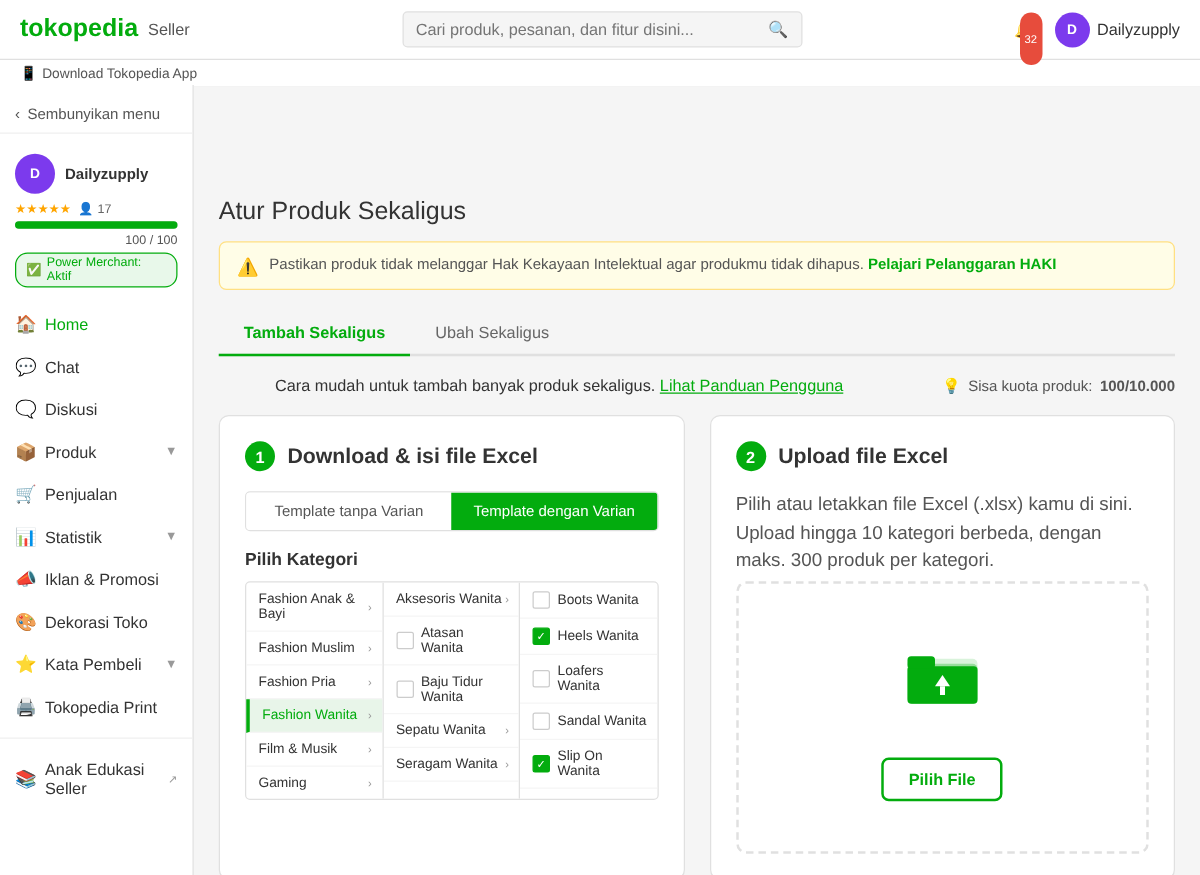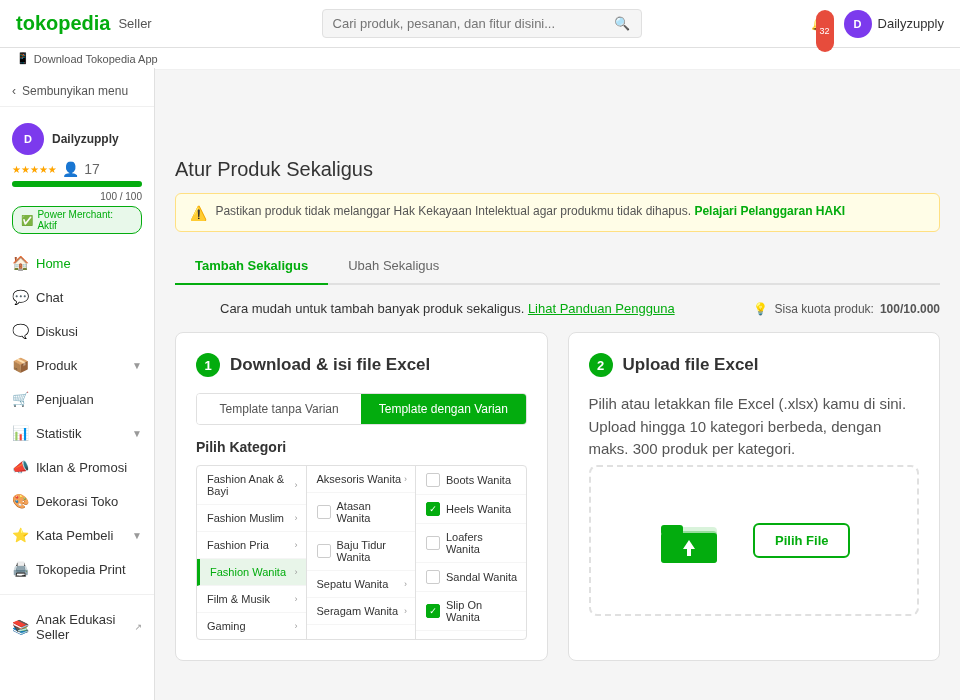--- a/index.html
+++ b/index.html
@@ -91,21 +91,21 @@
     .cat-item { padding: 7px 8px 7px 10px; font-size: 11px; cursor: pointer; display: flex; align-items: center; justify-content: space-between; border-bottom: 1px solid #f5f5f5; }
     .cat-item.selected { background: #e8f5e9; color: #03AC0E; border-left: 3px solid #03AC0E; }
     .cat-item .arrow { color: #999; font-size: 9px; }
     .cat-check { display: flex; align-items: center; gap: 6px; }
     .cb { width: 14px; height: 14px; border: 1.5px solid #ccc; border-radius: 2px; display: inline-flex; align-items: center; justify-content: center; flex-shrink: 0; }
     .cb.checked { background: #03AC0E; border-color: #03AC0E; color: white; font-size: 9px; }
 
     
     .upload-desc { font-size: 15px; color: #555; margin-bottom: 4px; line-height: 1.5; }
 
-    .upload-zone { border: 2px dashed #e0e0e0; border-radius: 8px; padding: 40px 20px; display: flex; flex-direction: row; align-items: center; justify-content: center; gap: 32px; cursor: pointer; }
+    .upload-zone { border: 2px dashed #e0e0e0; border-radius: 8px; padding: 40px 20px; display: flex; flex-direction: column; align-items: center; justify-content: center; gap: 32px; cursor: pointer; }
 
     .choose-file-btn { background: white; border: 2px solid #03AC0E; color: #03AC0E; border-radius: 6px; padding: 8px 20px; font-size: 13px; font-weight: 600; cursor: pointer; }
 
     
     .bottom-nav { margin-top: 8px; border-top: 1px solid #f0f0f0; padding-top: 8px; }
   </style>
 </head>
 <body>
 
 <div class="topbar">
@@ -141,21 +141,21 @@
       <span>‹</span>
       <span>Sembunyikan menu</span>
     </div>
     <div class="profile-section">
       <div class="profile-row">
         <div class="profile-avatar">D</div>
         <span class="profile-name">Dailyzupply</span>
       </div>
       <div style="display:flex;align-items:center;gap:6px;">
         <span class="stars">★★★★★</span>
-        <span style="font-size:14px;color:#666;">👤 <span>17</span></span>
+        <span style="font-size:10px;color:#666;">👤 <span>17</span></span>
       </div>
       <div class="progress-bar-bg">
         <div class="progress-bar-fill"></div>
       </div>
       <div class="progress-label">100 / 100</div>
       <div class="power-badge">
         <span>✅</span>
         <span>Power Merchant: Aktif</span>
       </div>
     </div>

